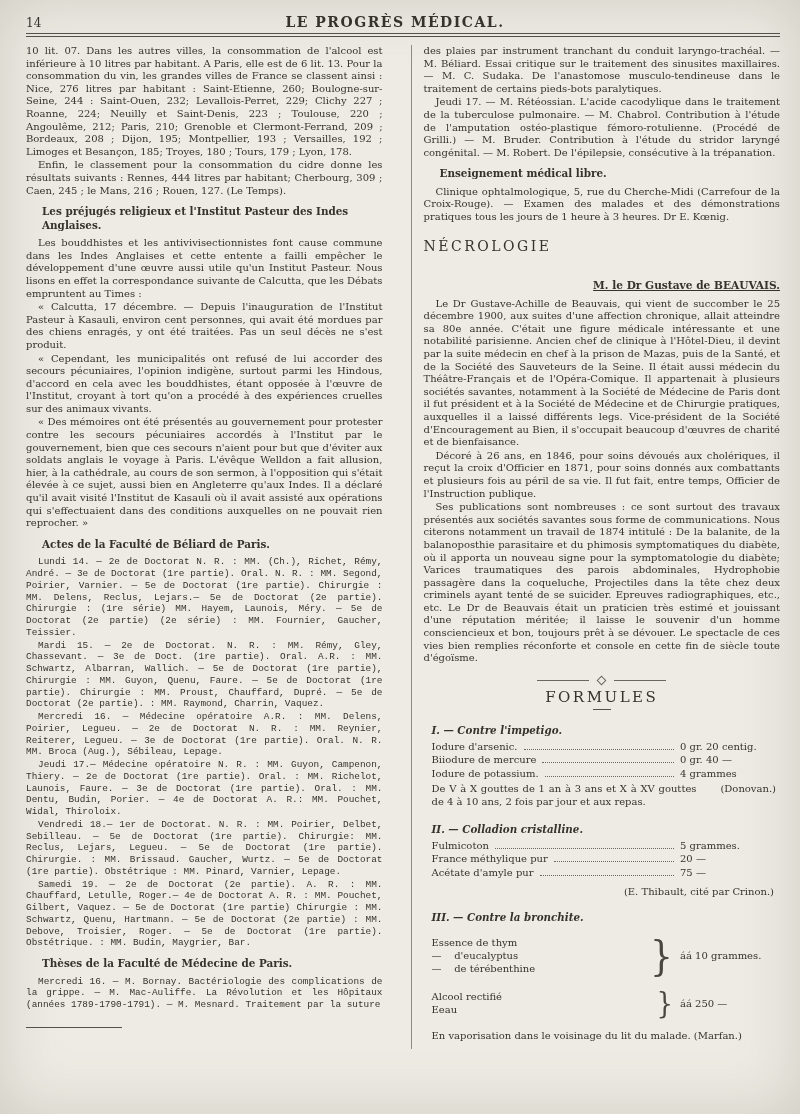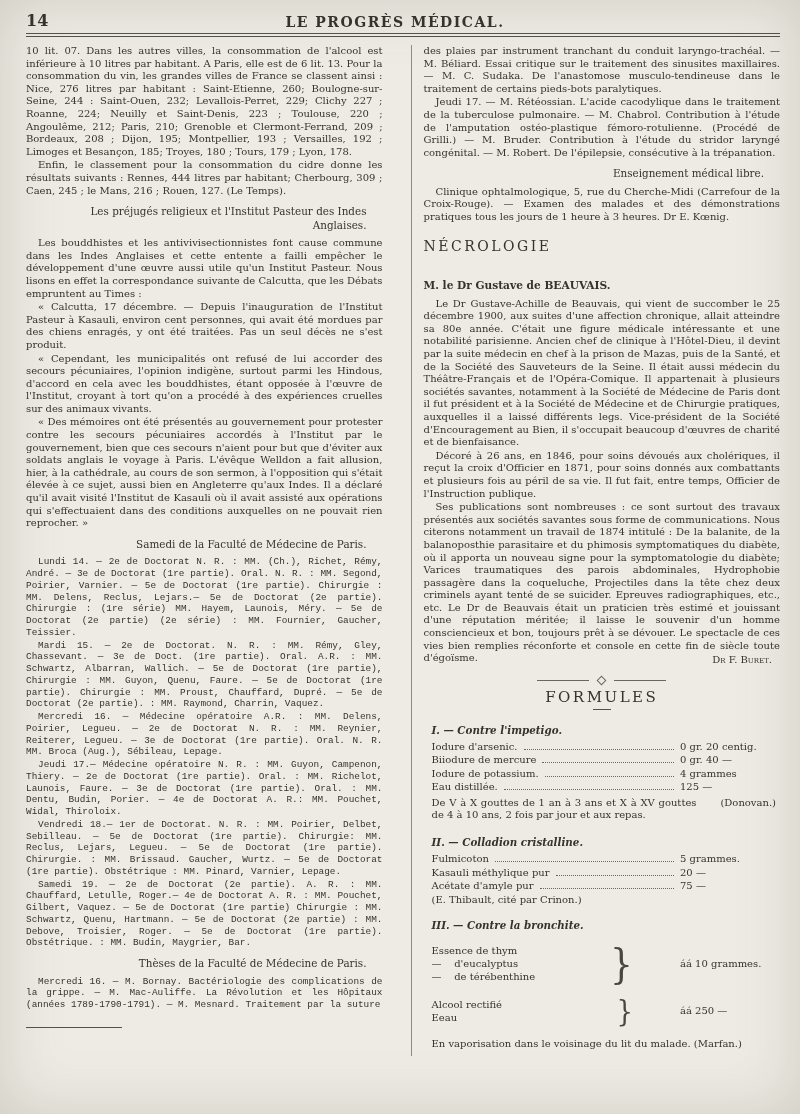--- a/index.html
+++ b/index.html
@@ -5,56 +5,56 @@
   * { margin:0; padding:0; box-sizing:border-box; }
   html,body { background:#c8c6c0; }
   body { font-family:"DejaVu Serif", serif; }
   .page {
     width:800px; height:1114px; margin:0 auto; position:relative; overflow:hidden;
     background:#edebe3; color:#37332c;
     padding:8px 20px 12px 26px;
     box-shadow: inset 0 0 60px rgba(120,115,100,.25);
   }
   .header-row { position:relative; height:22px; display:flex; align-items:flex-end; }
-  .page-number { font-size:16px; font-weight:bold; }
+  .page-number { font-size:12px; font-weight:normal; }
   .journal-title { position:absolute; left:0; right:16px; text-align:center; font-size:14px; font-weight:bold; letter-spacing:1.5px; }
   .double-rule { height:4px; border-top:1px solid #55514a; border-bottom:1px solid #55514a; margin-top:3px; }
   .columns { display:flex; margin-top:8px; align-items:stretch; }
   .col { flex:1 1 0; min-width:0; }
   .col.left  { padding-right:28px; }
   .col.right { padding-left:12px; }
   .col-divider { width:1px; background:#8f8b82; flex:0 0 1px; }
 
   .body-p { font-size:10px; line-height:1.26; text-align:justify; text-indent:12px; margin-bottom:1px; }
   .body-p.no-indent { text-indent:0; }
   .body-p.small { font-size:9.4px; line-height:1.25;font-family:Liberation Mono, monospace; }
 
-  .section-heading { font-size:10.4px; font-weight:normal; text-align:right; margin:8px 16px 5px; line-height:1.3; }
+  .section-heading { font-size:10.4px; font-weight:bold; text-align:left; margin:8px 16px 5px; line-height:1.3; }
   .major-heading { font-size:14px; font-weight:normal; letter-spacing:2.5px; text-align:left; margin:14px 0 25px; }
-  .sub-heading { font-size:10.6px; font-weight:bold; text-align:left; margin:2px 0 7px; }
+  .sub-heading { font-size:10.6px; font-weight:bold; text-align:right; margin:2px 0 7px;text-decoration:underline; }
   .signature { text-align:right; font-size:10px; margin-top:-12px; padding-right:8px; font-variant:small-caps; }
 
   .ornament { display:flex; align-items:center; justify-content:center; margin:12px 40px 4px; }
   .ornament::before, .ornament::after { content:""; flex:0 0 52px; border-top:1px solid #6b675f; }
   .orn-mid { width:7px; height:7px; border:1px solid #6b675f; transform:rotate(45deg); margin:0 9px; }
 
   .formules-heading { font-size:15px; font-weight:normal; letter-spacing:2.5px; text-align:center; margin:4px 0 3px; }
   .short-rule { width:18px; border-top:1px solid #55514a; margin:0 auto 4px; }
 
   .recipe { margin:4px 4px 6px 8px; }
   .recipe-title { font-weight:bold; font-style:italic; font-size:10.3px; margin:14px 0 4px; }
   .recipe-row { display:flex; align-items:baseline; font-size:10px; line-height:1.35; }
   .recipe-row .rl { white-space:nowrap; }
   .recipe-row .leader { flex:1 1 auto; border-bottom:1px dotted #6b675f; margin:0 6px 3px; min-width:12px; }
   .recipe-row .rv { flex:0 0 96px; white-space:nowrap; }
   .recipe-note { font-size:10px; line-height:1.26; text-align:justify; margin-top:3px; }
   .attr-inline { float:right; padding-left:24px; }
-  .attr { font-size:10px; margin-top:1px; padding-right:2px; }
+  .attr { text-align:right; font-size:10px; margin-top:7px; padding-right:2px; }
 
-  .brace-group { display:flex; align-items:center; font-size:10px; margin:12px 0;gap:40px; }
+  .brace-group { display:flex; align-items:center; font-size:10px; margin:12px 0; }
   .bg-lines { flex:1 1 auto; }
   .bg-line { line-height:1.3; white-space:pre; }
   .brace { margin:0 7px 0 4px; transform:scaleY(1.15); color:#4a463f; font-weight:normal; }
   .brace.tall { font-size:36px; }
   .brace.short { font-size:26px; }
   .bg-value { white-space:nowrap; flex:0 0 auto; min-width:96px; }
 
   .bottom-rule { width:96px; border-top:1px solid #55514a; margin-top:16px; }
 </style>
 </head>
@@ -73,21 +73,21 @@
     <section class="col left">
       <p class="body-p no-indent">10 lit. 07. Dans les autres villes, la consommation de l'alcool est inférieure à 10 litres par habitant. A Paris, elle est de 6 lit. 13. Pour la consommation du vin, les grandes villes de France se classent ainsi : Nice, 276 litres par habitant : Saint-Etienne, 260; Boulogne-sur-Seine, 244 : Saint-Ouen, 232; Levallois-Perret, 229; Clichy 227 ; Roanne, 224; Neuilly et Saint-Denis, 223 ; Toulouse, 220 ; Angoulême, 212; Paris, 210; Grenoble et Clermont-Ferrand, 209 ; Bordeaux, 208 ; Dijon, 195; Montpellier, 193 ; Versailles, 192 ; Limoges et Besançon, 185; Troyes, 180 ; Tours, 179 ; Lyon, 178.</p>
       <p class="body-p">Enfin, le classement pour la consommation du cidre donne les résultats suivants : Rennes, 444 litres par habitant; Cherbourg, 309 ; Caen, 245 ; le Mans, 216 ; Rouen, 127. (Le Temps).</p>
 
       <h3 class="section-heading">Les préjugés religieux et l'Institut Pasteur des Indes Anglaises.</h3>
       <p class="body-p">Les bouddhistes et les antivivisectionnistes font cause commune dans les Indes Anglaises et cette entente a failli empêcher le développement d'une œuvre aussi utile qu'un Institut Pasteur. Nous lisons en effet la correspondance suivante de Calcutta, que les Débats empruntent au Times :</p>
       <p class="body-p">« Calcutta, 17 décembre. — Depuis l'inauguration de l'Institut Pasteur à Kasauli, environ cent personnes, qui avait été mordues par des chiens enragés, y ont été traitées. Pas un seul décès ne s'est produit.</p>
       <p class="body-p">« Cependant, les municipalités ont refusé de lui accorder des secours pécuniaires, l'opinion indigène, surtout parmi les Hindous, d'accord en cela avec les bouddhistes, étant opposée à l'œuvre de l'Institut, croyant à tort qu'on a procédé à des expériences cruelles sur des animaux vivants.</p>
       <p class="body-p">« Des mémoires ont été présentés au gouvernement pour protester contre les secours pécuniaires accordés à l'Institut par le gouvernement, bien que ces secours n'aient pour but que d'éviter aux soldats anglais le voyage à Paris. L'évêque Welldon a fait allusion, hier, à la cathédrale, au cours de son sermon, à l'opposition qui s'était élevée à ce sujet, aussi bien en Angleterre qu'aux Indes. Il a déclaré qu'il avait visité l'Institut de Kasauli où il avait assisté aux opérations qui s'effectuaient dans des conditions auxquelles on ne pouvait rien reprocher. »</p>
 
-      <h3 class="section-heading">Samedi de la Faculté de Médecine de Paris.</h3>
+      <h3 class="section-heading">Actes de la Faculté de Béliard de Paris.</h3>
       <p class="body-p small">Lundi 14. — 2e de Doctorat N. R. : MM. (Ch.), Richet, Rémy, André. — 3e de Doctorat (1re partie). Oral. N. R. : MM. Segond, Poirier, Varnier. — 5e de Doctorat (1re partie). Chirurgie : MM. Delens, Reclus, Lejars.— 5e de Doctorat (2e partie). Chirurgie : (1re série) MM. Hayem, Launois, Méry. — 5e de Doctorat (2e partie) (2e série) : MM. Fournier, Gaucher, Teissier.</p>
       <p class="body-p small">Mardi 15. — 2e de Doctorat. N. R. : MM. Rémy, Gley, Chassevant. — 3e de Doct. (1re partie). Oral. A.R. : MM. Schwartz, Albarran, Wallich. — 5e de Doctorat (1re partie), Chirurgie : MM. Guyon, Quenu, Faure. — 5e de Doctorat (1re partie). Chirurgie : MM. Proust, Chauffard, Dupré. — 5e de Doctorat (2e partie). : MM. Raymond, Charrin, Vaquez.</p>
       <p class="body-p small">Mercredi 16. — Médecine opératoire A.R. : MM. Delens, Poirier, Legueu. — 2e de Doctorat N. R. : MM. Reynier, Reiterer, Legueu. — 3e de Doctorat (1re partie). Oral. N. R. MM. Broca (Aug.), Sébileau, Lepage.</p>
       <p class="body-p small">Jeudi 17.— Médecine opératoire N. R. : MM. Guyon, Campenon, Thiery. — 2e de Doctorat (1re partie). Oral. : MM. Richelot, Launois, Faure. — 3e de Doctorat (1re partie). Oral. : MM. Dentu, Budin, Porier. — 4e de Doctorat A. R.: MM. Pouchet, Widal, Thiroloix.</p>
       <p class="body-p small">Vendredi 18.— 1er de Doctorat. N. R. : MM. Poirier, Delbet, Sebilleau. — 5e de Doctorat (1re partie). Chirurgie: MM. Reclus, Lejars, Legueu. — 5e de Doctorat (1re partie). Chirurgie. : MM. Brissaud. Gaucher, Wurtz. — 5e de Doctorat (1re partie). Obstétrique : MM. Pinard, Varnier, Lepage.</p>
       <p class="body-p small">Samedi 19. — 2e de Doctorat (2e partie). A. R. : MM. Chauffard, Letulle, Roger.— 4e de Doctorat A. R. : MM. Pouchet, Gilbert, Vaquez. — 5e de Doctorat (1re partie) Chirurgie : MM. Schwartz, Quenu, Hartmann. — 5e de Doctorat (2e partie) : MM. Debove, Troisier, Roger. — 5e de Doctorat (1re partie). Obstétrique. : MM. Budin, Maygrier, Bar.</p>
 
       <h3 class="section-heading">Thèses de la Faculté de Médecine de Paris.</h3>
       <p class="body-p small">Mercredi 16. — M. Bornay. Bactériologie des complications de la grippe. — M. Mac-Auliffe. La Révolution et les Hôpitaux (années 1789-1790-1791). — M. Mesnard. Traitement par la suture</p>
 
@@ -101,21 +101,20 @@
       <p class="body-p">Jeudi 17. — M. Rétéossian. L'acide cacodylique dans le traitement de la tuberculose pulmonaire. — M. Chabrol. Contribution à l'étude de l'amputation ostéo-plastique fémoro-rotulienne. (Procédé de Grilli.) — M. Bruder. Contribution à l'étude du stridor laryngé congénital. — M. Robert. De l'épilepsie, consécutive à la trépanation.</p>
 
       <h3 class="section-heading">Enseignement médical libre.</h3>
       <p class="body-p">Clinique ophtalmologique, 5, rue du Cherche-Midi (Carrefour de la Croix-Rouge). — Examen des malades et des démonstrations pratiques tous les jours de 1 heure à 3 heures. Dr E. Kœnig.</p>
 
       <h2 class="major-heading">NÉCROLOGIE</h2>
       <h4 class="sub-heading">M. le Dr Gustave de BEAUVAIS.</h4>
       <p class="body-p">Le Dr Gustave-Achille de Beauvais, qui vient de succomber le 25 décembre 1900, aux suites d'une affection chronique, allait atteindre sa 80e année. C'était une figure médicale intéressante et une notabilité parisienne. Ancien chef de clinique à l'Hôtel-Dieu, il devint par la suite médecin en chef à la prison de Mazas, puis de la Santé, et de la Société des Sauveteurs de la Seine. Il était aussi médecin du Théâtre-Français et de l'Opéra-Comique. Il appartenait à plusieurs sociétés savantes, notamment à la Société de Médecine de Paris dont il fut président et à la Société de Médecine et de Chirurgie pratiques, auxquelles il a laissé différents legs. Vice-président de la Société d'Encouragement au Bien, il s'occupait beaucoup d'œuvres de charité et de bienfaisance.</p>
       <p class="body-p">Décoré à 26 ans, en 1846, pour soins dévoués aux cholériques, il reçut la croix d'Officier en 1871, pour soins donnés aux combattants et plusieurs fois au péril de sa vie. Il fut fait, entre temps, Officier de l'Instruction publique.</p>
       <p class="body-p">Ses publications sont nombreuses : ce sont surtout des travaux présentés aux sociétés savantes sous forme de communications. Nous citerons notamment un travail de 1874 intitulé : De la balanite, de la balanoposthie parasitaire et du phimosis symptomatiques du diabète, où il apporta un nouveau signe pour la symptomatologie du diabète; Varices traumatiques des parois abdominales, Hydrophobie passagère dans la coqueluche, Projectiles dans la tête chez deux criminels ayant tenté de se suicider. Epreuves radiographiques, etc., etc. Le Dr de Beauvais était un praticien très estimé et jouissant d'une réputation méritée; il laisse le souvenir d'un homme consciencieux et bon, toujours prêt à se dévouer. Le spectacle de ces vies bien remplies réconforte et console en cette fin de siècle toute d'égoïsme.</p>
-      <div class="signature">Dr F. Buret.</div>
 
       <div class="ornament">
           <span class="orn-mid"></span>
         </div>
 
       <h2 class="formules-heading">FORMULES</h2>
       <div class="short-rule"></div>
 
       <div class="recipe">
         <div class="recipe-title">I. — Contre l'impetigo.</div>
@@ -127,37 +126,32 @@
         <div class="recipe-row">
           <span class="rl">Biiodure de mercure</span>
           <span class="leader"></span>
           <span class="rv">0 gr. 40   —</span>
         </div>
         <div class="recipe-row">
           <span class="rl">Iodure de potassium.</span>
           <span class="leader"></span>
           <span class="rv">4 grammes</span>
         </div>
-        <div class="recipe-row">
-          <span class="rl">Eau distillée.</span>
-          <span class="leader"></span>
-          <span class="rv">125      —</span>
-        </div>
         <p class="recipe-note"><span class="attr-inline">(Donovan.)</span><span>De V à X gouttes de 1 an à 3 ans et X à XV gouttes de 4 à 10 ans, 2 fois par jour et aux repas.</span></p>
       </div>
 
       <div class="recipe">
         <div class="recipe-title">II. — Colladion cristalline.</div>
         <div class="recipe-row">
           <span class="rl">Fulmicoton</span>
           <span class="leader"></span>
           <span class="rv">5 grammes.</span>
         </div>
         <div class="recipe-row">
-          <span class="rl">Kasauli méthylique pur</span>
+          <span class="rl">France méthylique pur</span>
           <span class="leader"></span>
           <span class="rv">20   —</span>
         </div>
         <div class="recipe-row">
           <span class="rl">Acétate d'amyle pur</span>
           <span class="leader"></span>
           <span class="rv">75   —</span>
         </div>
         <div class="attr">(E. Thibault, cité par Crinon.)</div>
       </div>

